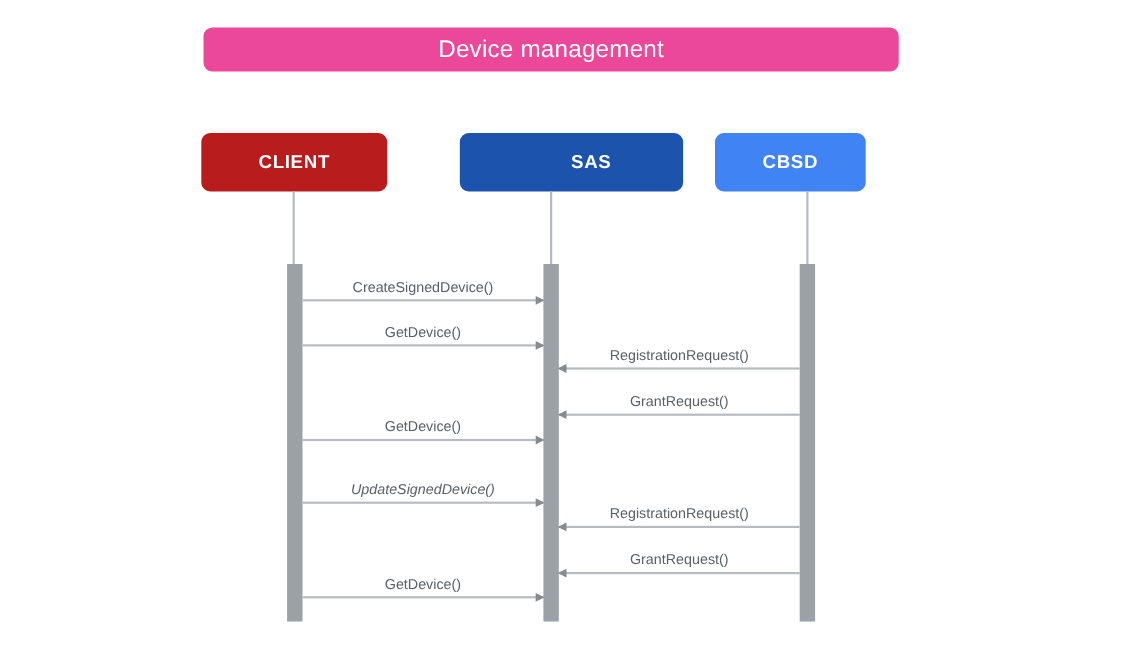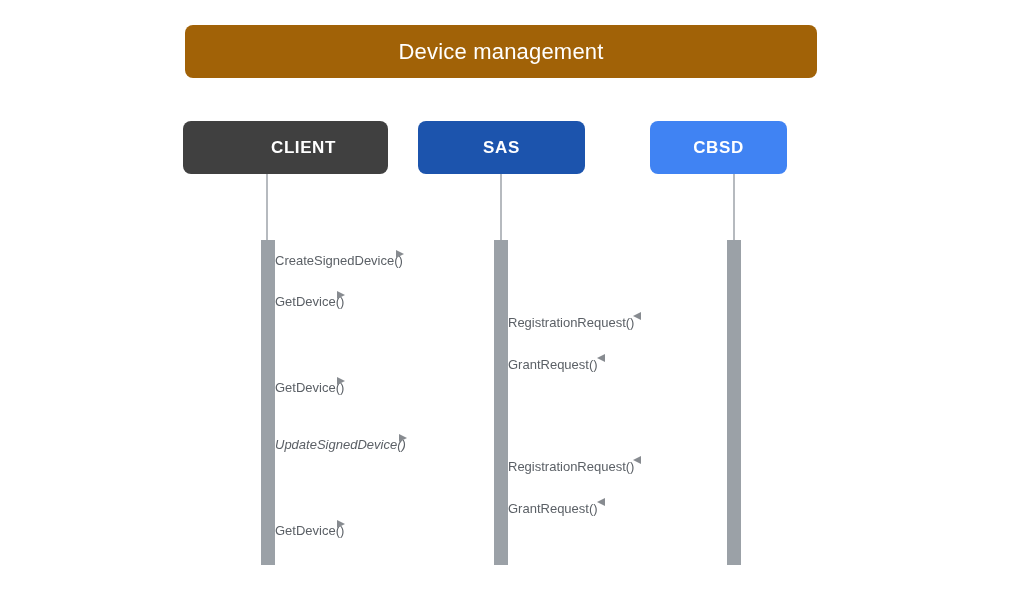--- a/index.html
+++ b/index.html
@@ -8,41 +8,41 @@
     position: relative;
     width: 1024px;
     height: 600px;
     background: #ffffff;
     overflow: hidden;
   }
   
   .title-bar {
     position: absolute;
     left: 185px; top: 25px;
-    width: 632px; height: 53px;
-    background: #a16207;
+    width: 632px; height: 40px;
+    background: #ec4899;
     border-radius: 8px;
     display: flex; align-items: center; justify-content: center;
     color: #ffffff;
     font-size: 22px;
     letter-spacing: 0.2px;
   }
   
   .actor {
     position: absolute;
     top: 121px; height: 53px;
     border-radius: 8px;
     display: flex; align-items: center; justify-content: center;
     color: #ffffff;
     font-size: 17px;
     font-weight: bold;
     letter-spacing: 0.6px;
   }
-  .actor-client { left: 183px; width: 169px; background: #404040; padding-left: 36px; }
-  .actor-sas    { left: 418px; width: 167px; background: #1C54AD; }
+  .actor-client { left: 183px; width: 169px; background: #b91c1c; }
+  .actor-sas    { left: 418px; width: 167px; background: #1C54AD; padding-left: 36px; }
   .actor-cbsd   { left: 650px; width: 137px; background: #4083F3; }
   
   .lifeline {
     position: absolute;
     top: 174px; height: 66px; width: 2px;
     background: #B6BABF;
   }
   .lifeline-client { left: 266px; }
   .lifeline-sas    { left: 500px; }
   .lifeline-cbsd   { left: 733px; }
@@ -52,21 +52,21 @@
     top: 240px; height: 325px; width: 14px;
     background: #9BA1A7;
   }
   .bar-client { left: 261px; }
   .bar-sas    { left: 494px; }
   .bar-cbsd   { left: 727px; }
   
   .msg {
     position: absolute;
     display: flex;
-    flex-direction: row;
+    flex-direction: column;
   }
   .msg-label {
     text-align: center;
     font-size: 13px;
     color: #5B6066;
     margin-bottom: 4px;
     white-space: nowrap;
   }
   .msg-line {
     position: relative;

